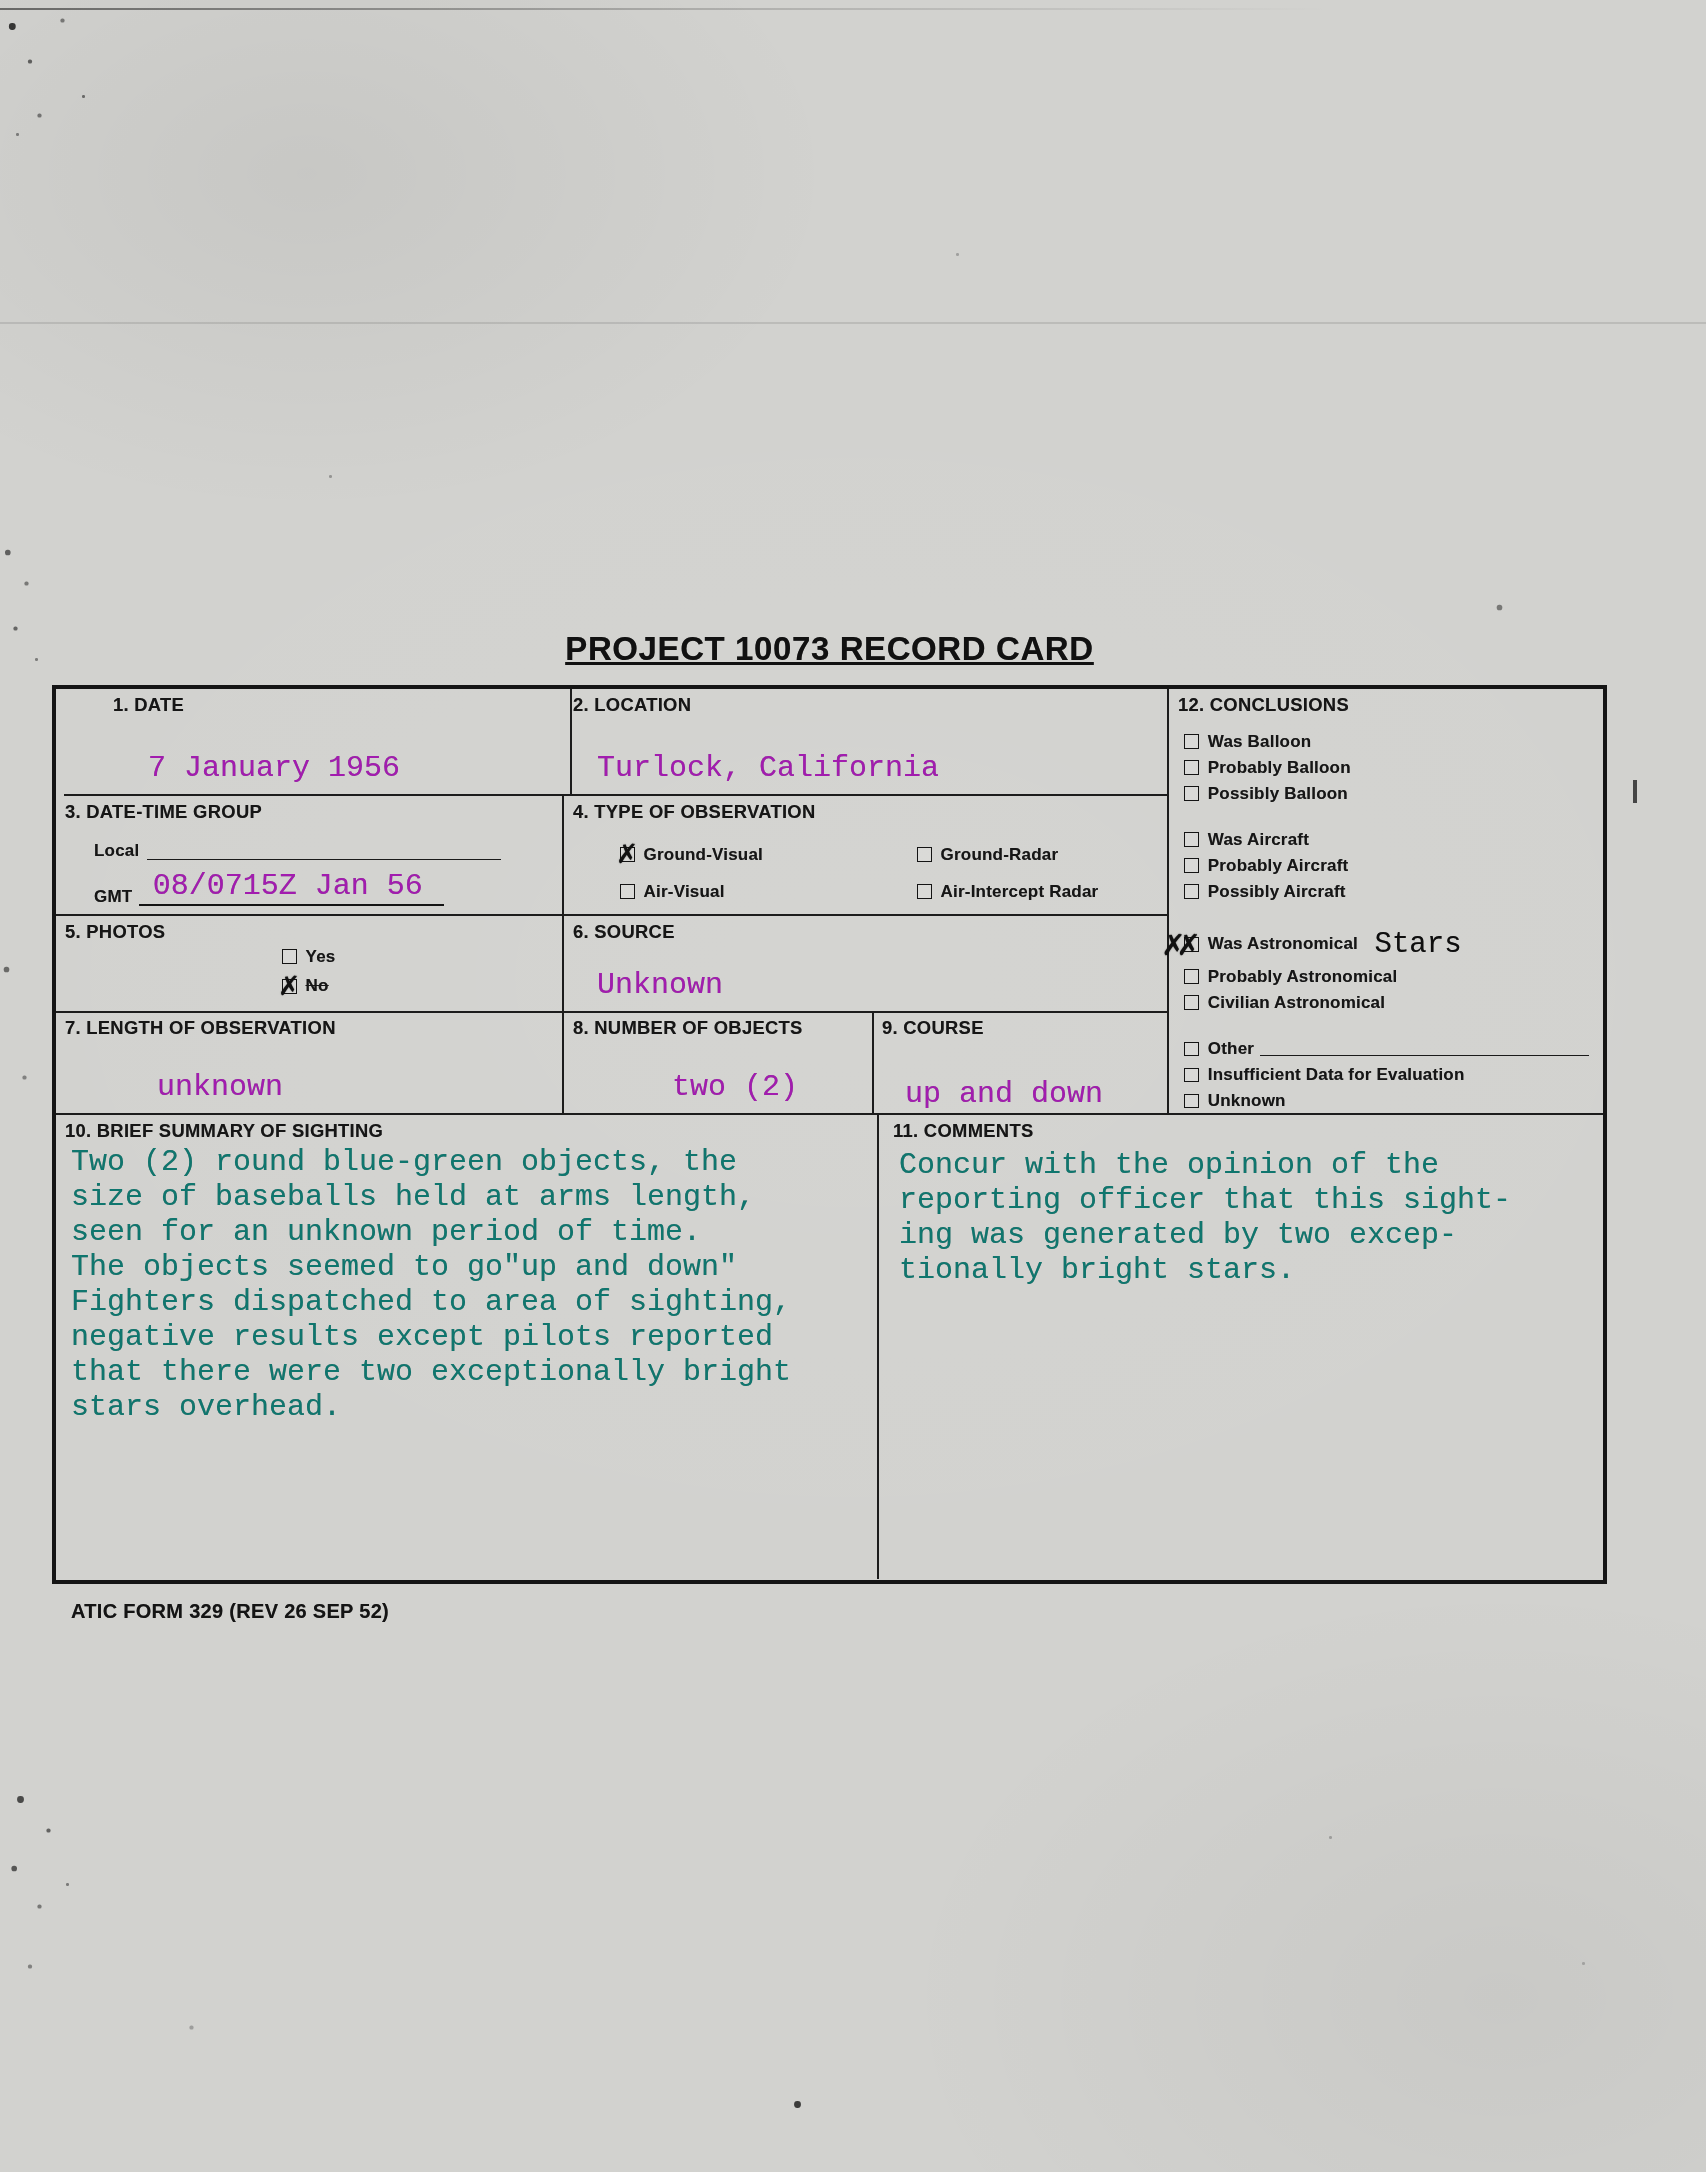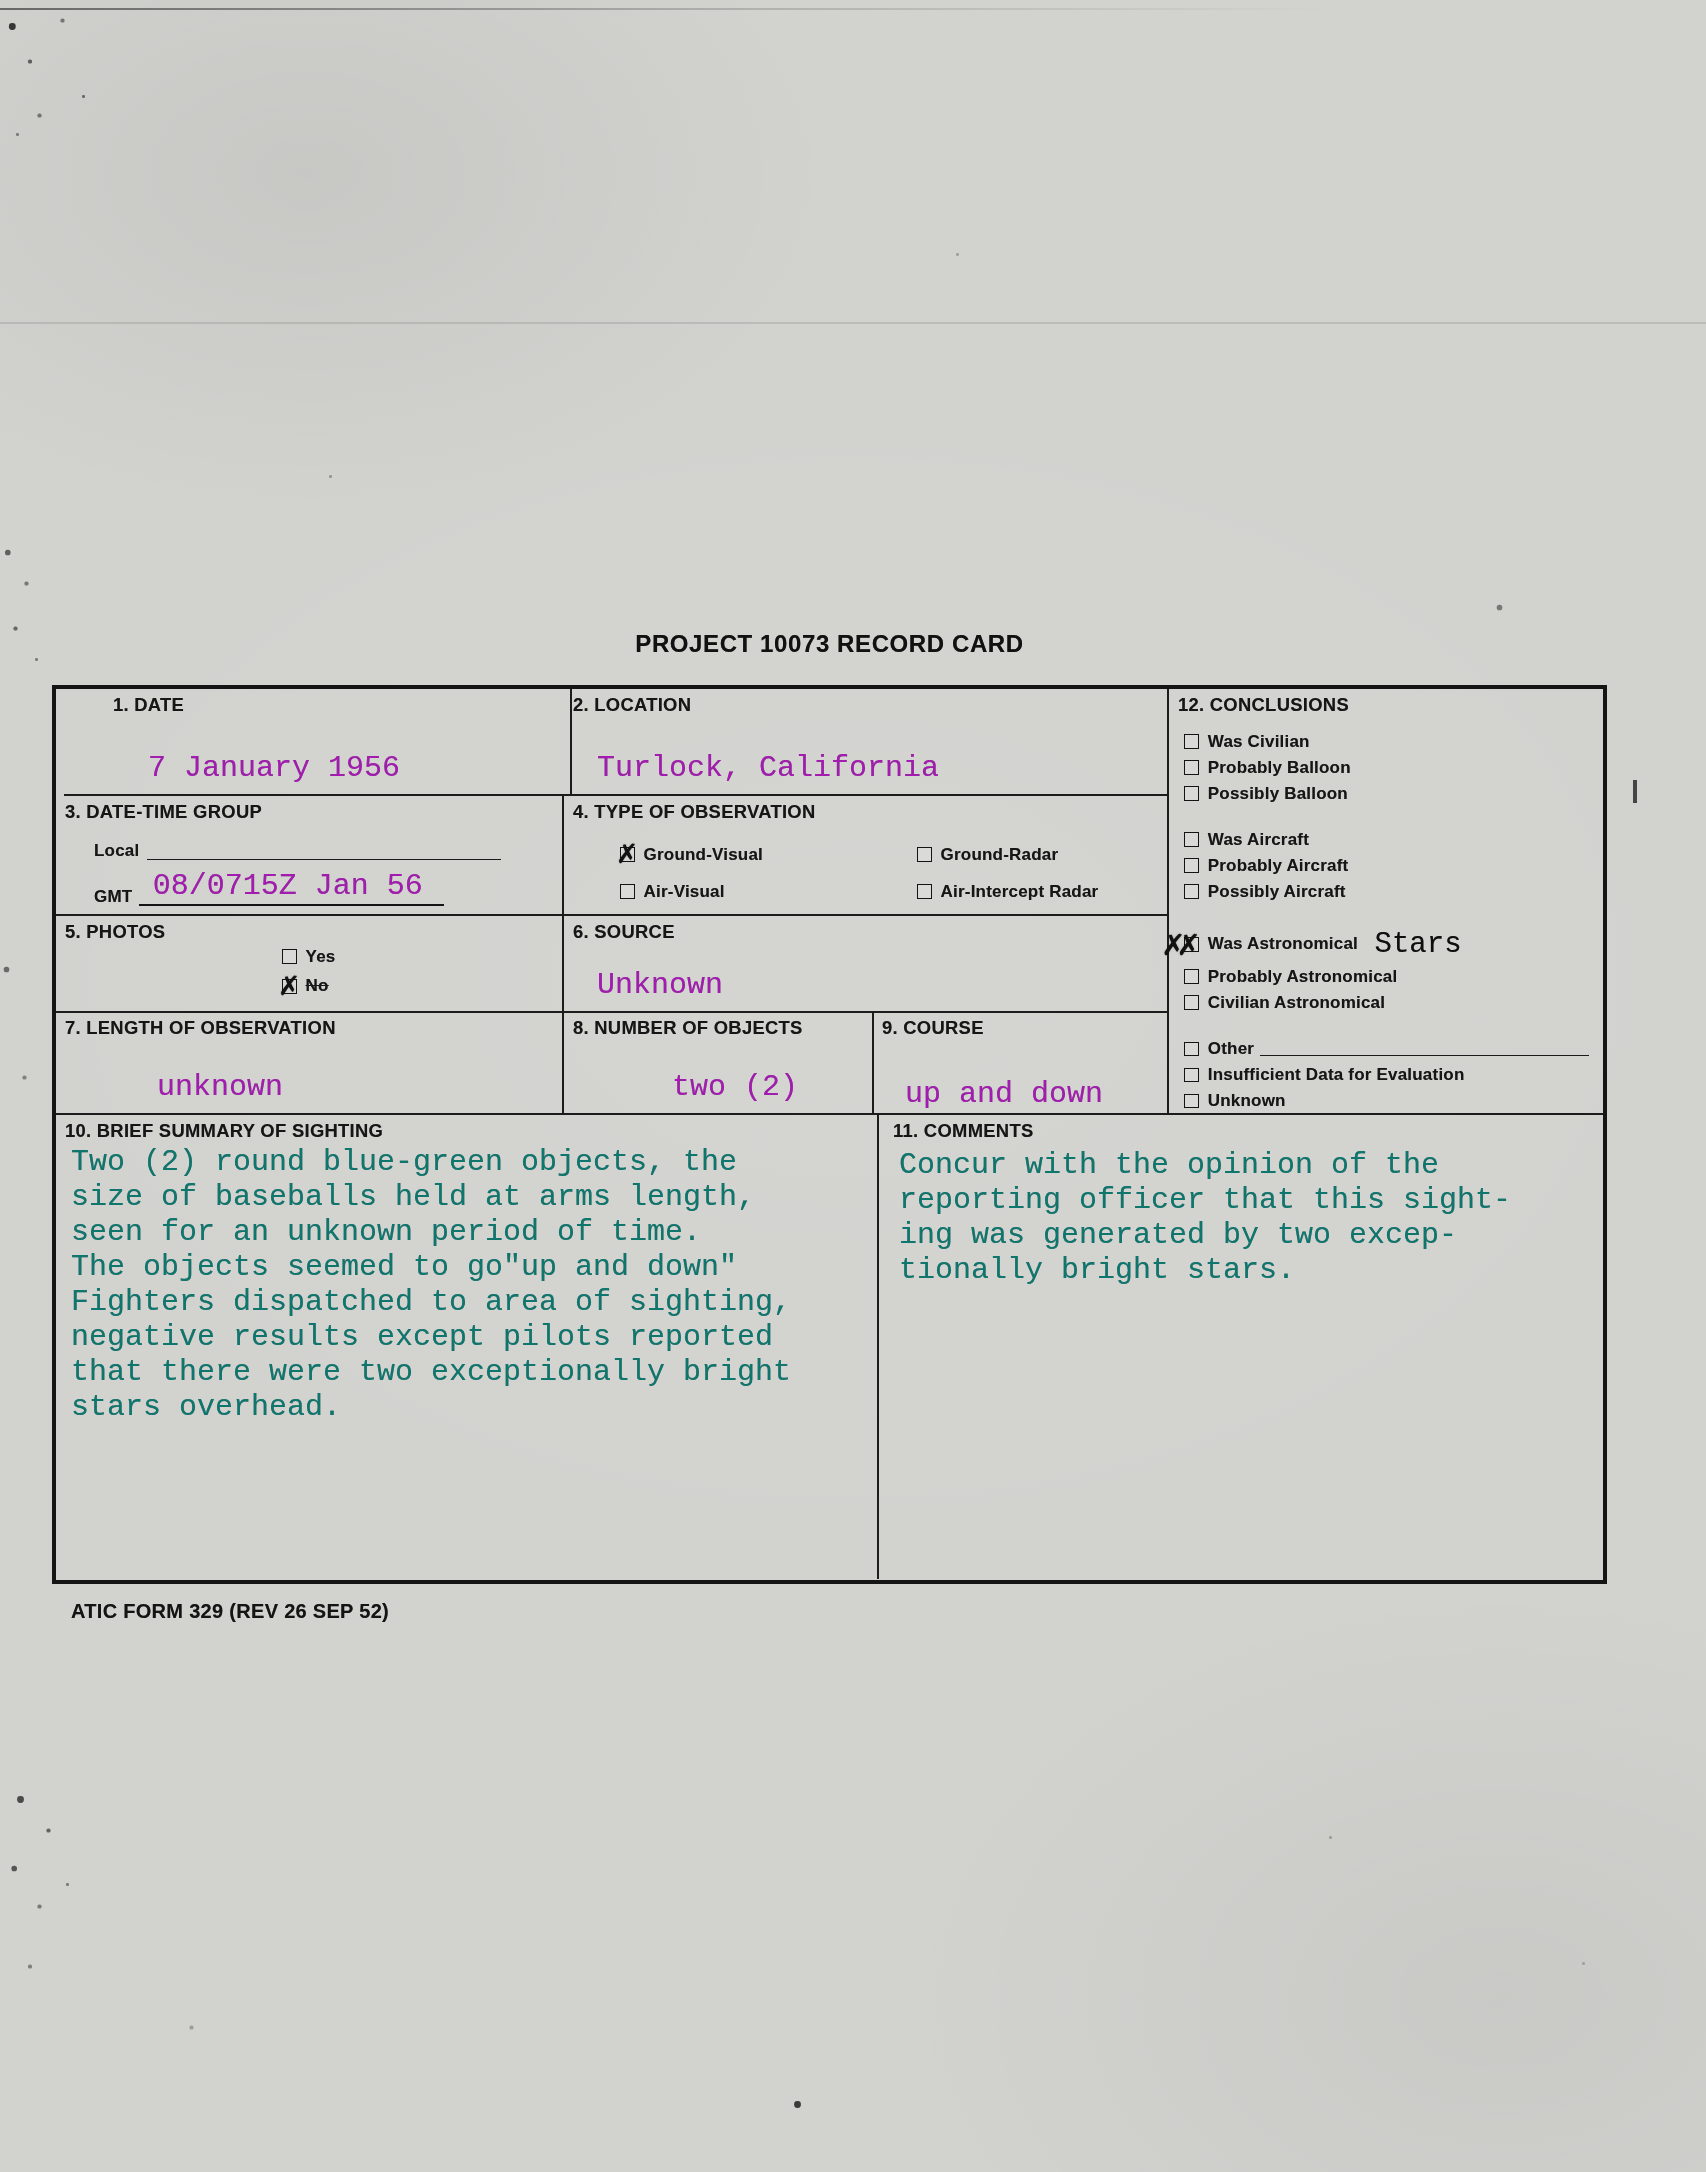--- a/index.html
+++ b/index.html
@@ -25,22 +25,22 @@
       14px 627px 0 0.6px rgba(30,30,30,.6), 35px 658px 0 0 rgba(40,40,40,.5),
       5px 968px 0 1.3px rgba(20,20,20,.55), 23px 1076px 0.6px 0.6px rgba(30,30,30,.45),
       19px 1798px 0 1.9px rgba(15,15,15,.7), 47px 1829px 0.6px 0.6px rgba(25,25,25,.6),
       12.7px 1867px 0 1.3px rgba(20,20,20,.65), 38px 1905px 0 0.6px rgba(30,30,30,.5),
       66px 1883px 0 0 rgba(35,35,35,.5), 28.5px 1965px 0 0.6px rgba(30,30,30,.45),
       796px 2103px 0 1.9px rgba(10,10,10,.75), 1498px 606px 0 1.3px rgba(30,30,30,.5),
       329px 475px 0.6px 0 rgba(60,60,60,.4), 956px 253px 0.6px 0 rgba(70,70,70,.35),
       1329px 1836px 0.6px 0 rgba(70,70,70,.35), 190px 2026px 0.6px 0.6px rgba(60,60,60,.35),
       1582px 1962px 0.6px 0 rgba(70,70,70,.3);}
   .title{position:absolute;left:52px;top:630px;width:1555px;text-align:center;
-    font-weight:700;font-size:24px;letter-spacing:0.6px;color:#111;
-    text-shadow:0 0 0.6px rgba(0,0,0,.5);}
+    font-weight:700;font-size:33px;letter-spacing:0.6px;color:#111;
+    text-shadow:0 0 0.6px rgba(0,0,0,.5);text-decoration:underline;}
   .card{position:absolute;left:52px;top:685px;width:1555px;height:899px;
     box-sizing:border-box;border:4.4px solid #151515;}
   .cell{position:absolute;box-sizing:border-box;display:flex;flex-direction:column;
     border-color:#1c1c1c;border-style:solid;border-width:0;}
   .br{border-right-width:2.5px;} .bb{border-bottom-width:2.5px;}
   .label{font-weight:700;font-size:18.4px;line-height:1.1;letter-spacing:0.3px;color:#161616;
     padding:6.3px 0 0 8.9px;text-shadow:0 0 0.6px rgba(0,0,0,.4);}
   .mono{font-family:"Liberation Mono",monospace;font-size:30px;line-height:1.1;color:#a21caf;
     text-shadow:0 0 0.6px rgba(0,0,0,.35);}
   .multiline{white-space:pre-line;font-family:"Liberation Mono",monospace;font-size:30px;
@@ -184,21 +184,21 @@
     <div class="label">9. COURSE</div>
     <div class="mono value-bottom" style="padding-left:32px;padding-bottom:2.5px;">up and down</div>
   </div>
 
   <div class="cell cell-conclusions bb">
     <div class="label">12. CONCLUSIONS</div>
     <div class="concl-body">
       <div class="concl-group first">
         <div class="cb-row">
           <span class="cbox"></span>
-          <span class="cb-label">Was Civilian</span>
+          <span class="cb-label">Was Balloon</span>
         </div>
         <div class="cb-row">
           <span class="cbox"></span>
           <span class="cb-label">Probably Balloon</span>
         </div>
         <div class="cb-row">
           <span class="cbox"></span>
           <span class="cb-label">Possibly Balloon</span>
         </div>
       </div>

